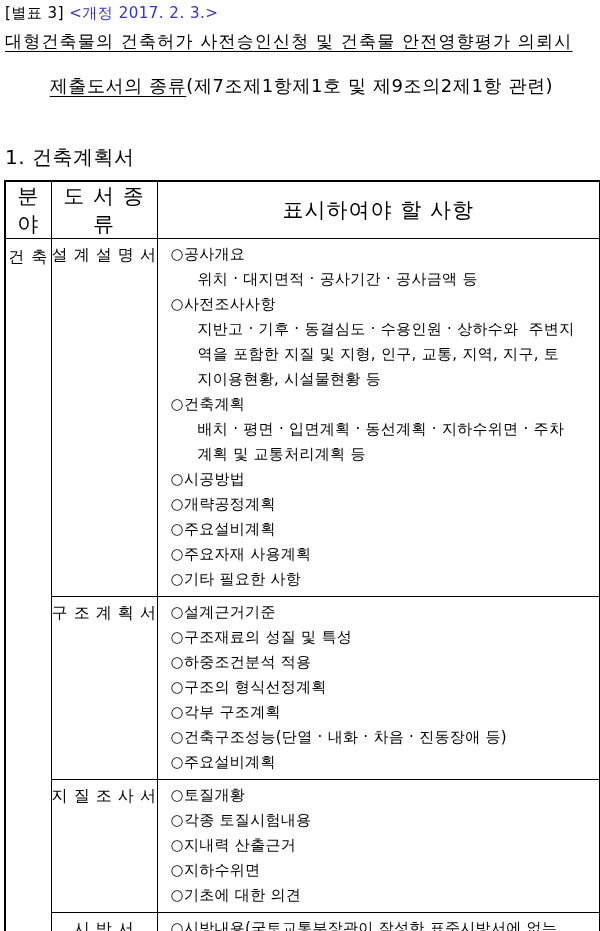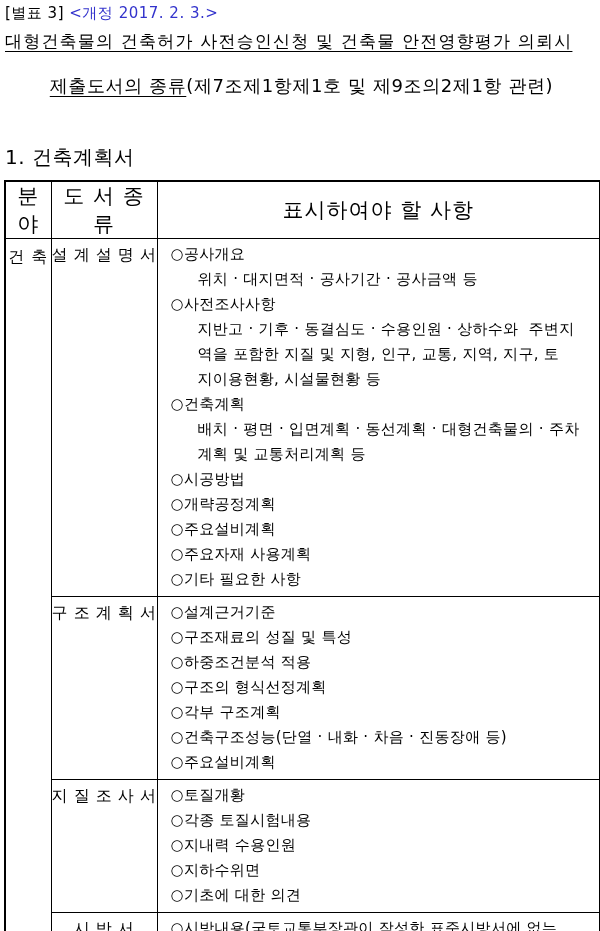--- a/index.html
+++ b/index.html
@@ -82,21 +82,21 @@
           <td class="field-cell" rowspan="4">건 축</td>
           <td class="doctype-cell">설 계 설 명 서</td>
           <td class="content-cell">
             <div class="line">○공사개요</div>
             <div class="line cont">위치 · 대지면적 · 공사기간 · 공사금액 등</div>
             <div class="line">○사전조사사항</div>
             <div class="line cont">지반고 · 기후 · 동결심도 · 수용인원 · 상하수와  주변지</div>
             <div class="line cont">역을 포함한 지질 및 지형, 인구, 교통, 지역, 지구, 토</div>
             <div class="line cont">지이용현황, 시설물현황 등</div>
             <div class="line">○건축계획</div>
-            <div class="line cont">배치 · 평면 · 입면계획 · 동선계획 · 대형건축물의 · 주차</div>
+            <div class="line cont">배치 · 평면 · 입면계획 · 동선계획 · 지하수위면 · 주차</div>
             <div class="line cont">계획 및 교통처리계획 등</div>
             <div class="line">○시공방법</div>
             <div class="line">○개략공정계획</div>
             <div class="line">○주요설비계획</div>
             <div class="line">○주요자재 사용계획</div>
             <div class="line">○기타 필요한 사항</div>
           </td>
         </tr>
         <tr>
           <td class="doctype-cell">구 조 계 획 서</td>
@@ -108,21 +108,21 @@
             <div class="line">○각부 구조계획</div>
             <div class="line">○건축구조성능(단열 · 내화 · 차음 · 진동장애 등)</div>
             <div class="line">○주요설비계획</div>
           </td>
         </tr>
         <tr>
           <td class="doctype-cell">지 질 조 사 서</td>
           <td class="content-cell">
             <div class="line">○토질개황</div>
             <div class="line">○각종 토질시험내용</div>
-            <div class="line">○지내력 수용인원</div>
+            <div class="line">○지내력 산출근거</div>
             <div class="line">○지하수위면</div>
             <div class="line">○기초에 대한 의견</div>
           </td>
         </tr>
         <tr>
           <td class="doctype-cell">시 방 서</td>
           <td class="content-cell">
             <div class="line">○시방내용(국토교통부장관이 작성한 표준시방서에 없는</div>
             <div class="line cont">공법인 경우에 한한다)</div>
           </td>

